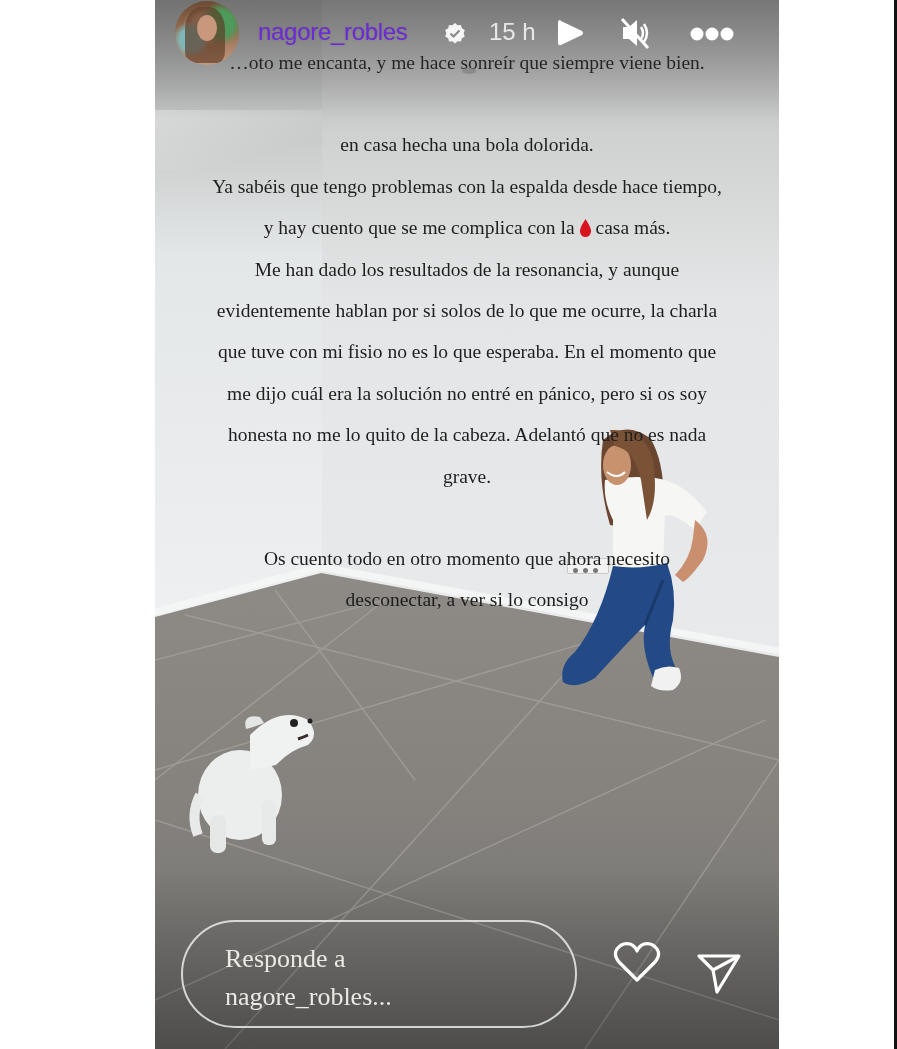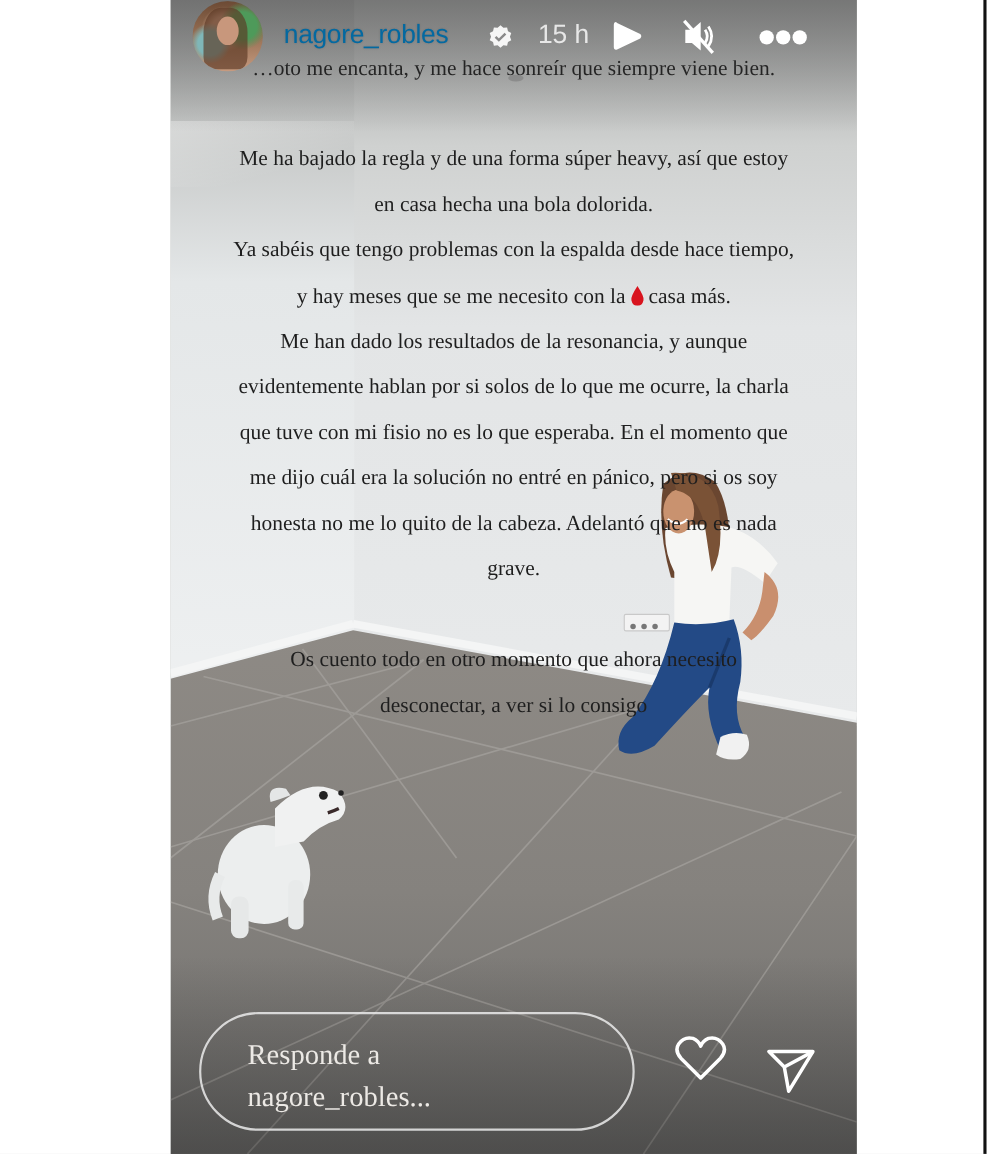--- a/index.html
+++ b/index.html
@@ -30,21 +30,21 @@
       background: linear-gradient(0deg, rgba(40,40,40,0.45), rgba(40,40,40,0)); }
 
     
     .avatar { position: absolute; left: 20px; top: 1px; width: 64px; height: 64px; border-radius: 50%; overflow: hidden;
       background: radial-gradient(circle at 72% 35%, #4e9a5a 0 20%, transparent 35%),
                   radial-gradient(circle at 25% 60%, #7fb7b8 0 18%, transparent 30%),
                   radial-gradient(circle at 45% 40%, #caa089 0 22%, transparent 40%),
                   linear-gradient(180deg, #6c4a34 0%, #9c7458 55%, #c79b80 100%); }
     .avatar .hair { position:absolute; left:10px; top:6px; width:40px; height:56px; border-radius: 40% 40% 20% 20%; background: rgba(90,55,35,0.65); }
     .avatar .face { position:absolute; left:22px; top:14px; width:20px; height:26px; border-radius:50%; background:#c8977c; }
-    .username { position: absolute; left: 103px; top: 18px; color: #0369a1; font-size: 24px; letter-spacing: -0.3px;
+    .username { position: absolute; left: 103px; top: 18px; color: #6d28d9; font-size: 24px; letter-spacing: -0.3px;
       text-shadow: 0 0 2px rgba(0,0,0,0.15); }
     .verified { position: absolute; left: 288px; top: 22px; width: 24px; height: 24px; }
     .timestamp { position: absolute; left: 334px; top: 18px; color: rgba(255,255,255,0.8); font-size: 24px; }
     .play-icon { position: absolute; left: 400px; top: 18px; width: 30px; height: 30px; }
     .mute-icon { position: absolute; left: 462px; top: 15px; width: 36px; height: 36px; }
     .more-icon { position: absolute; left: 535px; top: 26px; width: 44px; height: 16px; }
 
     
     .caption { position: absolute; left: 0; top: 34px; width: 624px; text-align: center; color: #1e1e1e;
       font-family: "Liberation Serif", "DejaVu Serif", serif; font-size: 19.5px; line-height: 24.4px; }
@@ -130,25 +130,24 @@
     <rect x="30" y="120" width="16" height="38" rx="7" fill="#e6e8e8"></rect>
     <path d="M20 100 Q10 120 18 140" stroke="#e8eaea" stroke-width="10" fill="none"></path>
   </svg>
 
   <div class="top-gradient"></div>
   <div class="bottom-gradient"></div>
 
   <div class="caption">
     <p class="line0">…oto me encanta, y me hace sonreír que siempre viene bien.</p>
     <div class="gap"></div>
-    <p>Me ha bajado la regla y de una forma súper heavy, así que estoy</p>
     <p>en casa hecha una bola dolorida.</p>
     <p>Ya sabéis que tengo problemas con la espalda desde hace tiempo,</p>
     <p>
-      <span>y hay meses que se me necesito con la</span><svg class="drop" viewBox="0 0 13 18">
+      <span>y hay cuento que se me complica con la</span><svg class="drop" viewBox="0 0 13 18">
           <path d="M6.5 0 Q13 10 12 13 Q11 18 6.5 18 Q2 18 1 13 Q0 10 6.5 0Z" fill="#d8141e"></path>
         </svg><span>casa más.</span>
     </p>
     <p>Me han dado los resultados de la resonancia, y aunque</p>
     <p>evidentemente hablan por si solos de lo que me ocurre, la charla</p>
     <p>que tuve con mi fisio no es lo que esperaba. En el momento que</p>
     <p>me dijo cuál era la solución  no entré en pánico, pero si os soy</p>
     <p>honesta no me lo quito de la cabeza. Adelantó que no es nada</p>
     <p>grave.</p>
     <div class="gap"></div>

